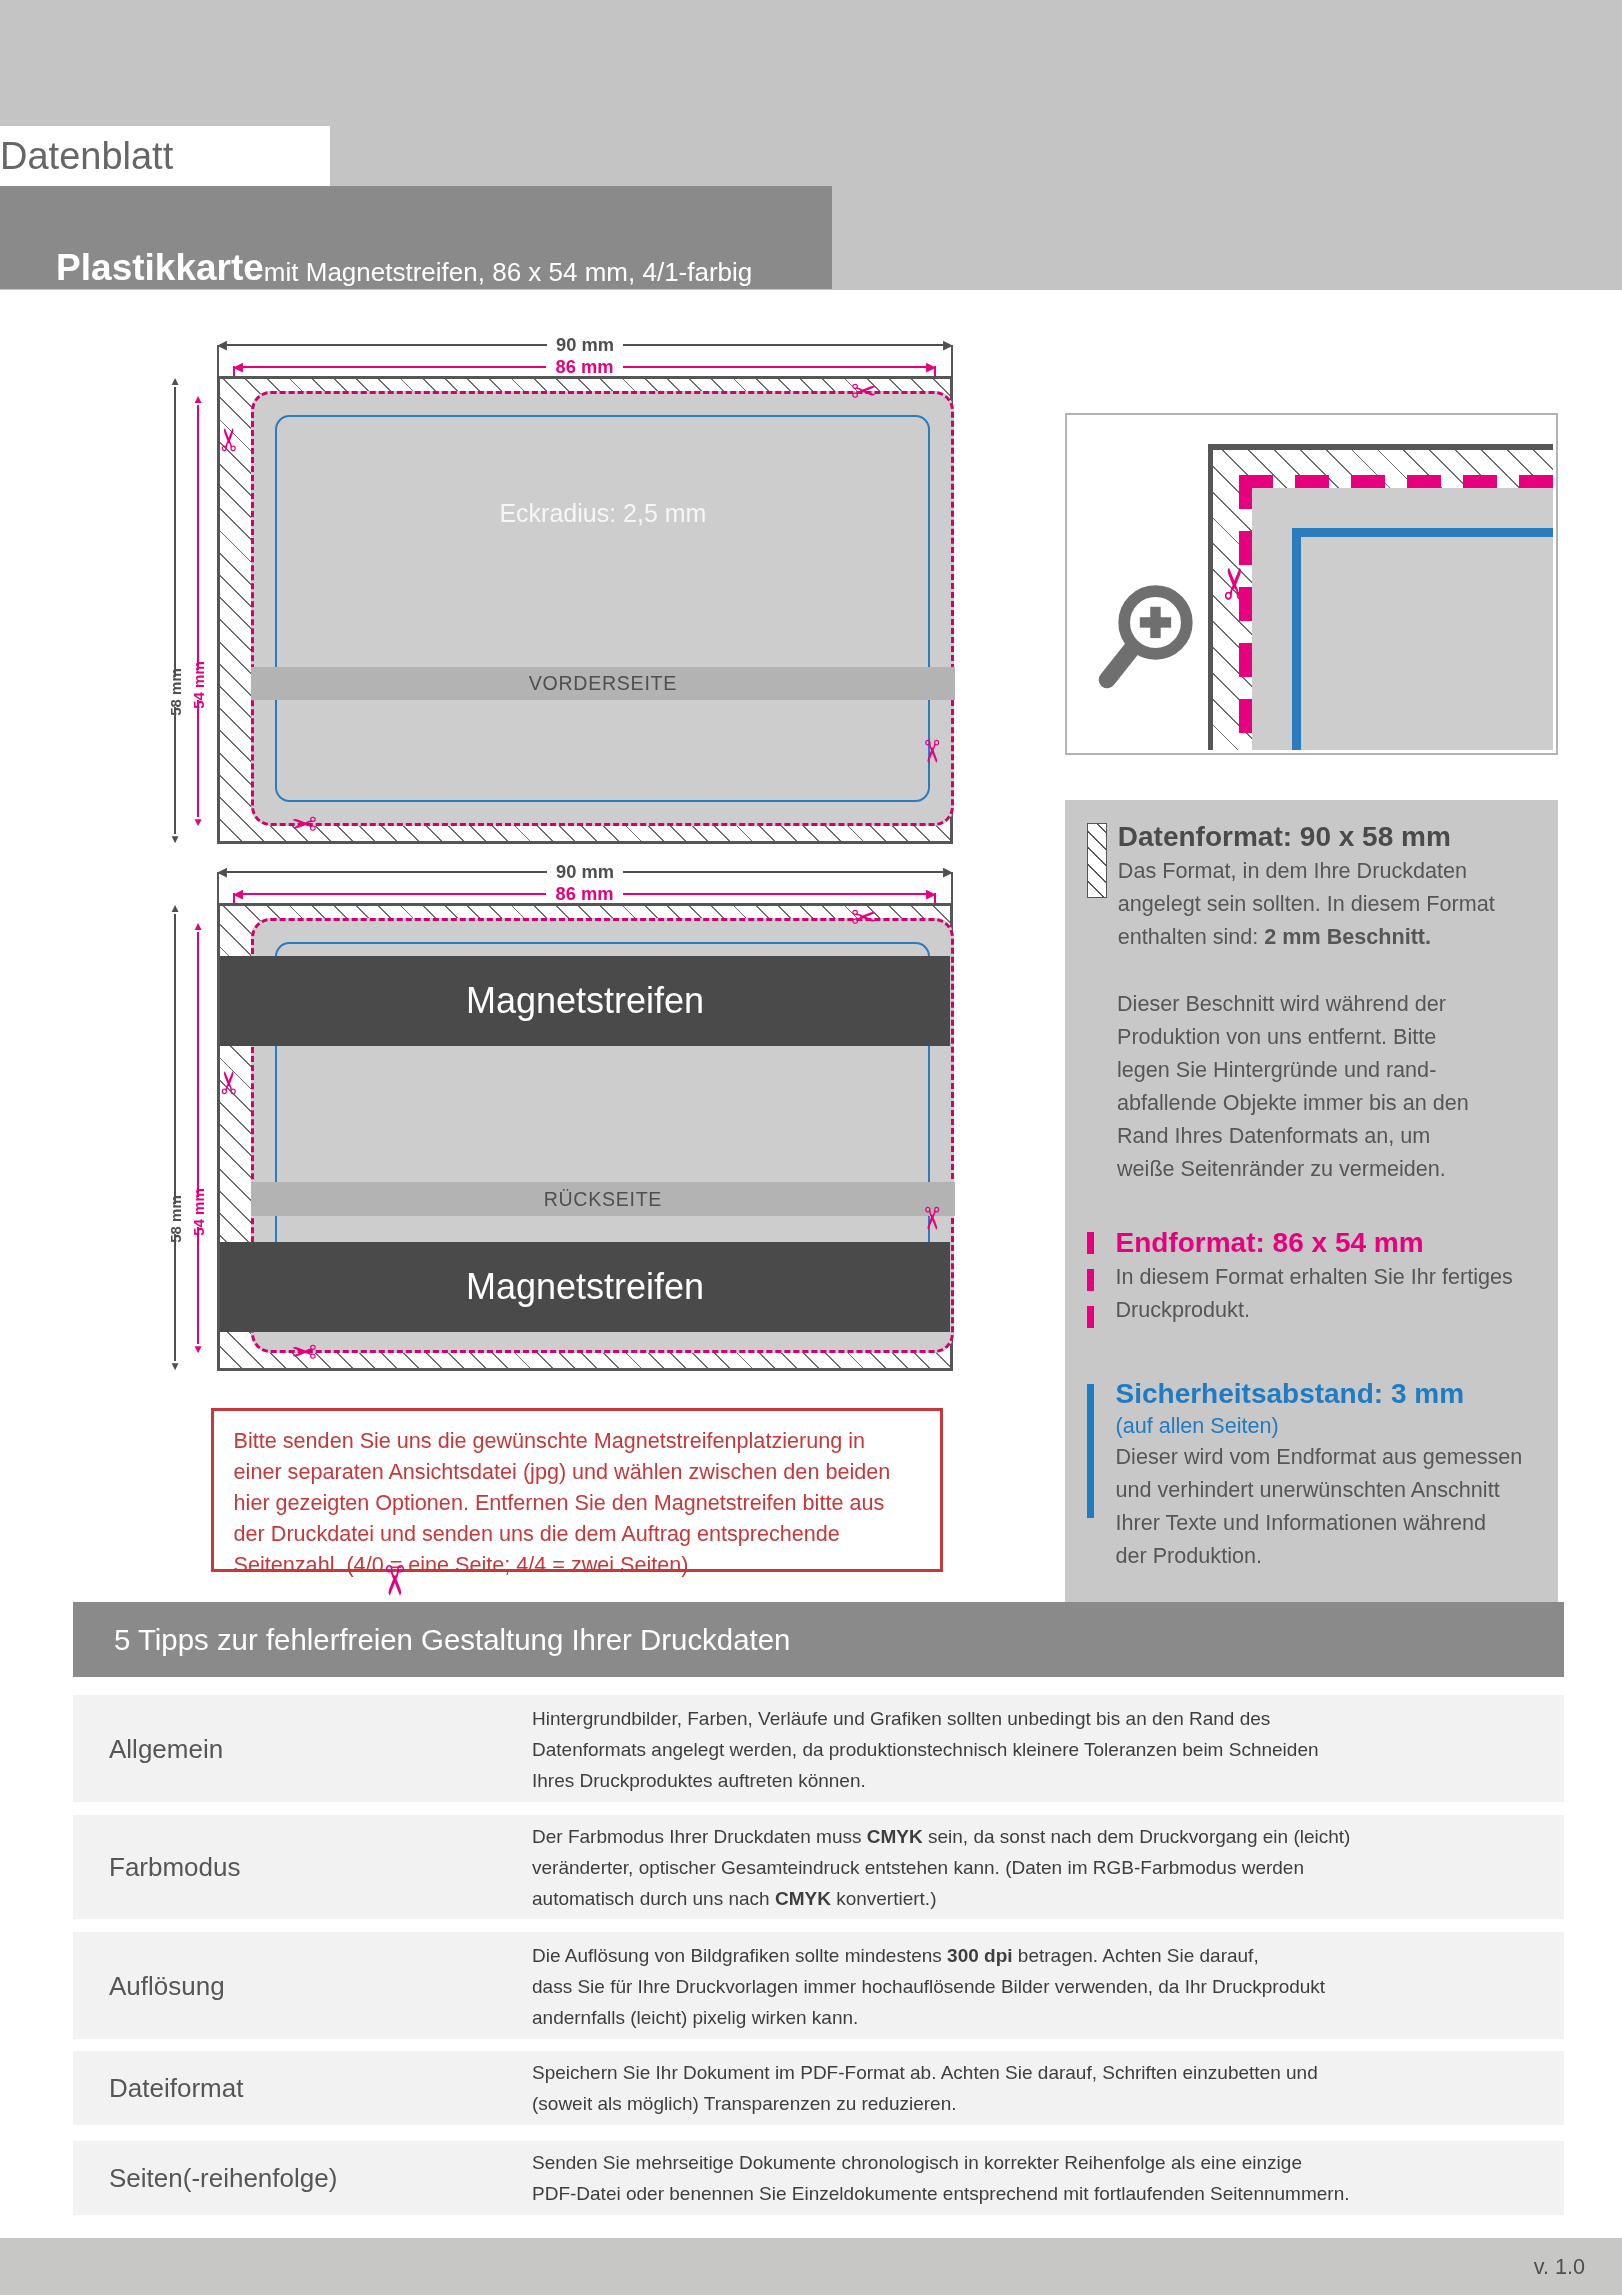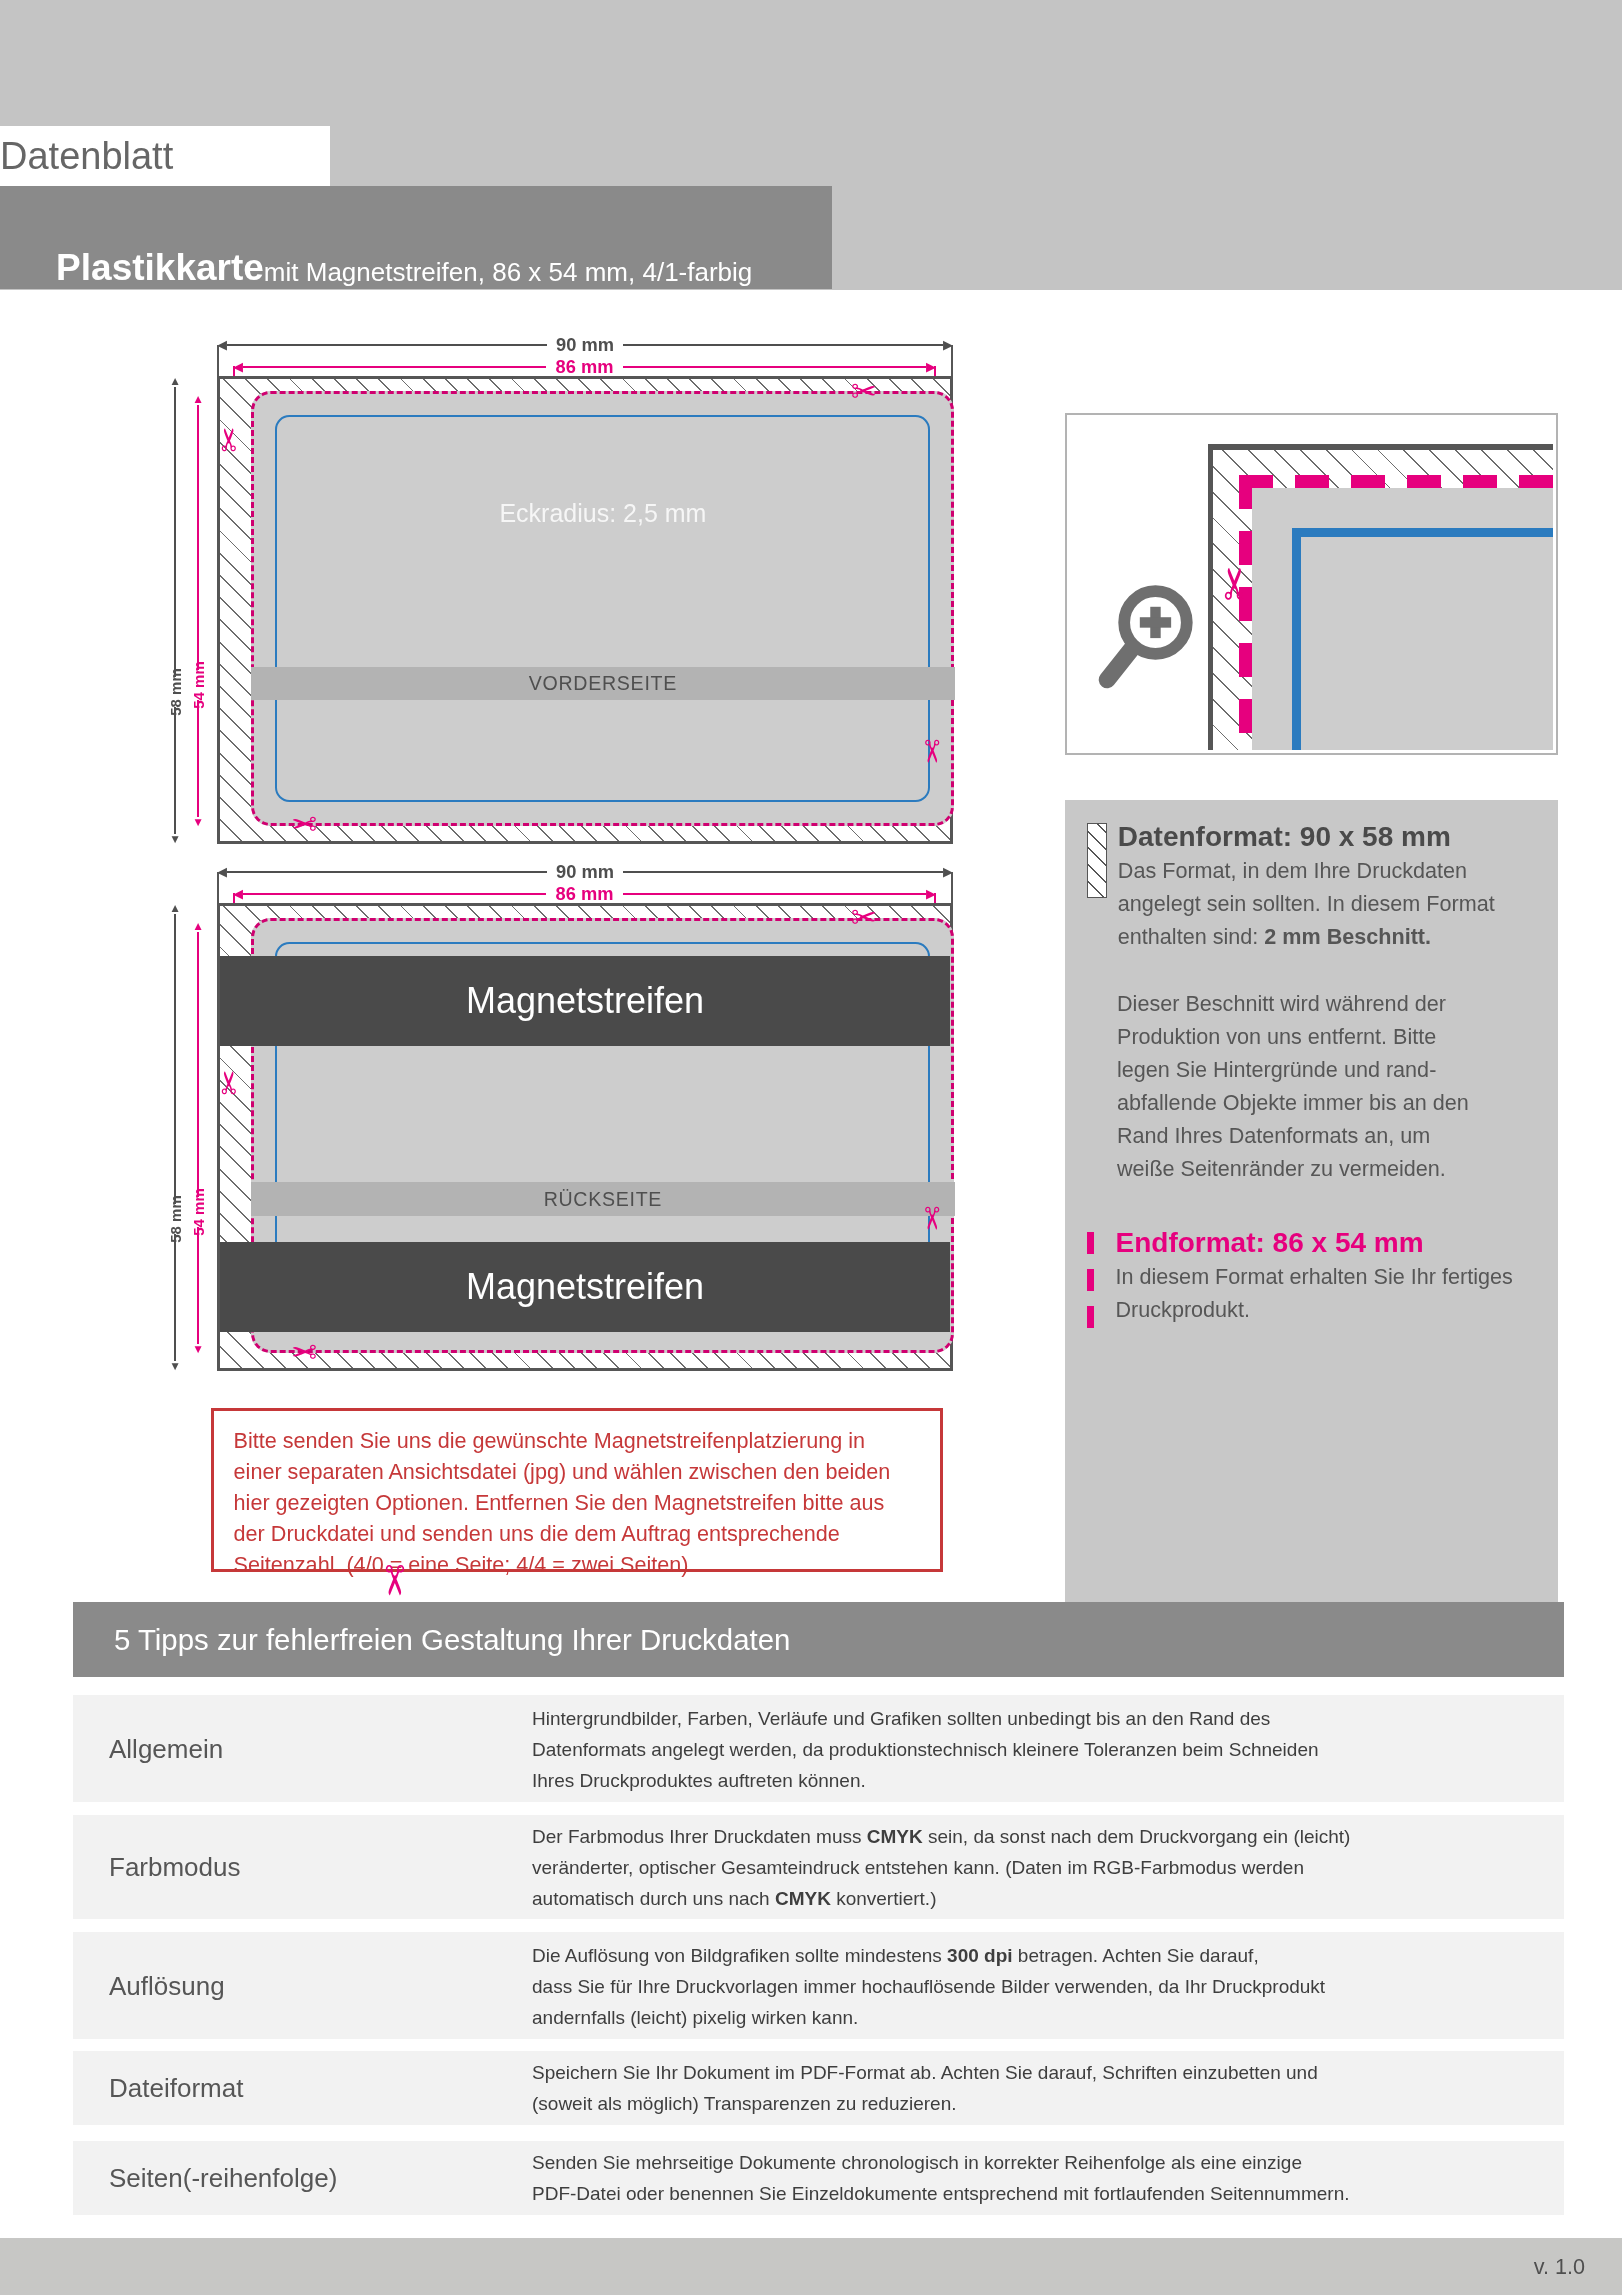--- a/index.html
+++ b/index.html
@@ -250,20 +250,31 @@
 
     <div class="ip-sec" style="margin-top:41px;">
       <div class="ip-dash"></div>
       <div>
         <div class="ip-h1 pink">Endformat: 86 x 54 mm</div>
         <div class="ip-p">In diesem Format erhalten Sie Ihr fertiges
 Druckprodukt.</div>
       </div>
     </div>
 
+    <div class="ip-sec" style="margin-top:47px;">
+      <div class="ip-bar"></div>
+      <div>
+        <div class="ip-h1 blue">Sicherheitsabstand: 3 mm</div>
+        <div class="ip-sub">(auf allen Seiten)</div>
+        <div class="ip-p">Dieser wird vom Endformat aus gemessen
+und verhindert unerwünschten Anschnitt
+Ihrer Texte und Informationen während
+der Produktion.</div>
+      </div>
+    </div>
   </div>
 
   <div class="abs scissors" style="left:376px;top:1565px;font-size:41px;transform:rotate(90deg);z-index:8;">✂</div>
   <div class="abs tips-bar">5 Tipps zur fehlerfreien Gestaltung Ihrer Druckdaten</div>
 
   <div class="abs tip-row" style="top:1695px;height:107px;">
     <div class="tip-label">Allgemein</div>
     <div class="tip-text">Hintergrundbilder, Farben, Verläufe und Grafiken sollten unbedingt bis an den Rand des
 Datenformats angelegt werden, da produktionstechnisch kleinere Toleranzen beim Schneiden
 Ihres Druckproduktes auftreten können.</div>

